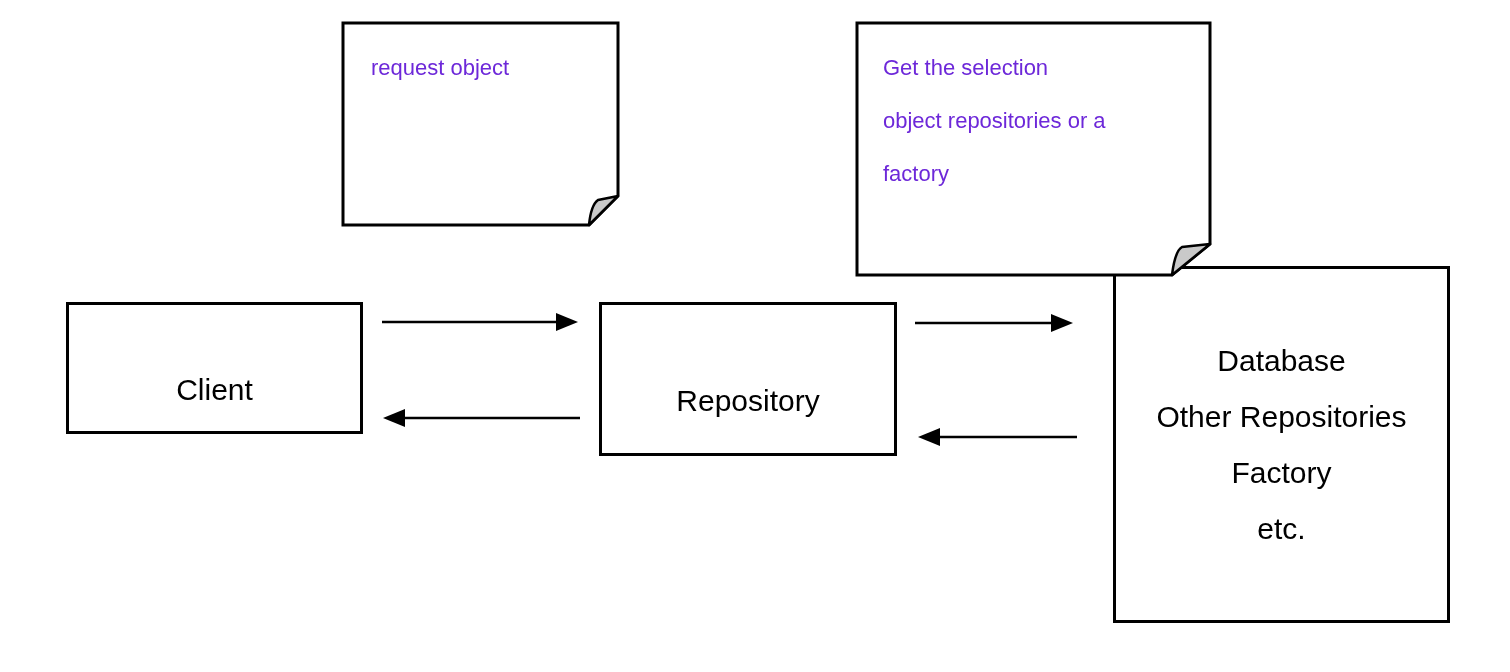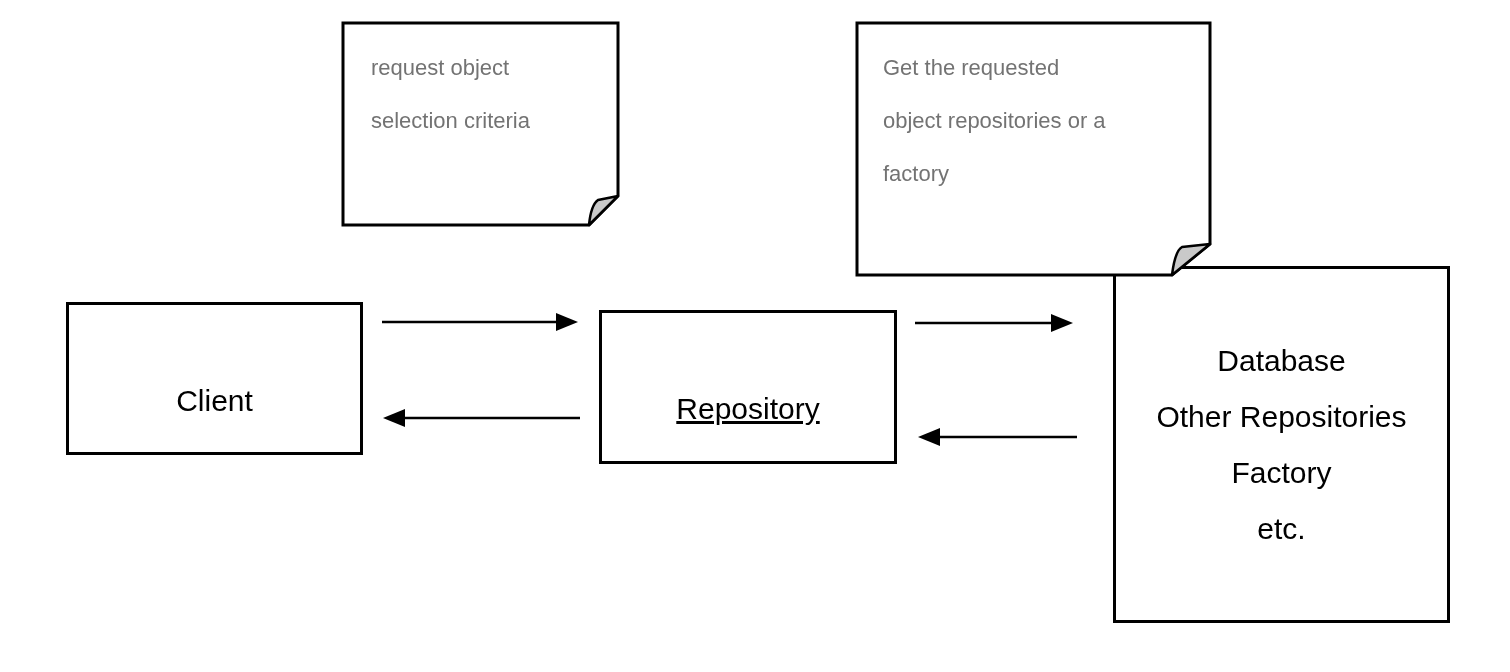--- a/index.html
+++ b/index.html
@@ -42,35 +42,35 @@
   .overlay {
     position: absolute;
     left: 0;
     top: 0;
     pointer-events: none;
   }
   .note-text {
     position: absolute;
     font-size: 22px;
     line-height: 53px;
-    color: #737373;
+    color: #6d28d9;
     white-space: nowrap;
   }
   .note-line { display: block; }
 </style>
 </head>
 <body>
 
 <div class="canvas">
 
-  <div class="node" style="left:66px; top:302px; width:297px; height:153px;">
+  <div class="node" style="left:66px; top:302px; width:297px; height:132px;">
     <span class="node-label">Client</span>
   </div>
 
-  <div class="node" style="left:599px; top:310px; width:298px; height:154px;text-decoration:underline;">
+  <div class="node" style="left:599px; top:302px; width:298px; height:154px;">
     <span class="node-label">Repository</span>
   </div>
 
   <div class="node node-multiline" style="left:1113px; top:266px; width:337px; height:357px;">
     <span class="node-line">Database</span>
     <span class="node-line">Other Repositories</span>
     <span class="node-line">Factory</span>
     <span class="node-line">etc.</span>
   </div>
 
@@ -102,22 +102,21 @@
     </g>
 
     <g>
       <polygon points="857,23 1210,23 1210,244 1172,275 857,275" fill="#ffffff" stroke="#000000" stroke-width="3"></polygon>
       <path d="M 1172,275 Q 1175,251 1182,247 L 1210,244 Z" fill="#c9c9c9" stroke="#000000" stroke-width="2.5" stroke-linejoin="round"></path>
     </g>
   </svg>
 
   <div class="note-text" style="left:371px; top:41px; width:230px;">
     <span class="note-line">request object</span>
-    <span class="note-line">selection criteria</span>
   </div>
 
   <div class="note-text" style="left:883px; top:41px; width:320px;">
-    <span class="note-line">Get the requested</span>
+    <span class="note-line">Get the selection</span>
     <span class="note-line">object repositories or a</span>
     <span class="note-line">factory</span>
   </div>
 
 </div>
 
 </body></html>

